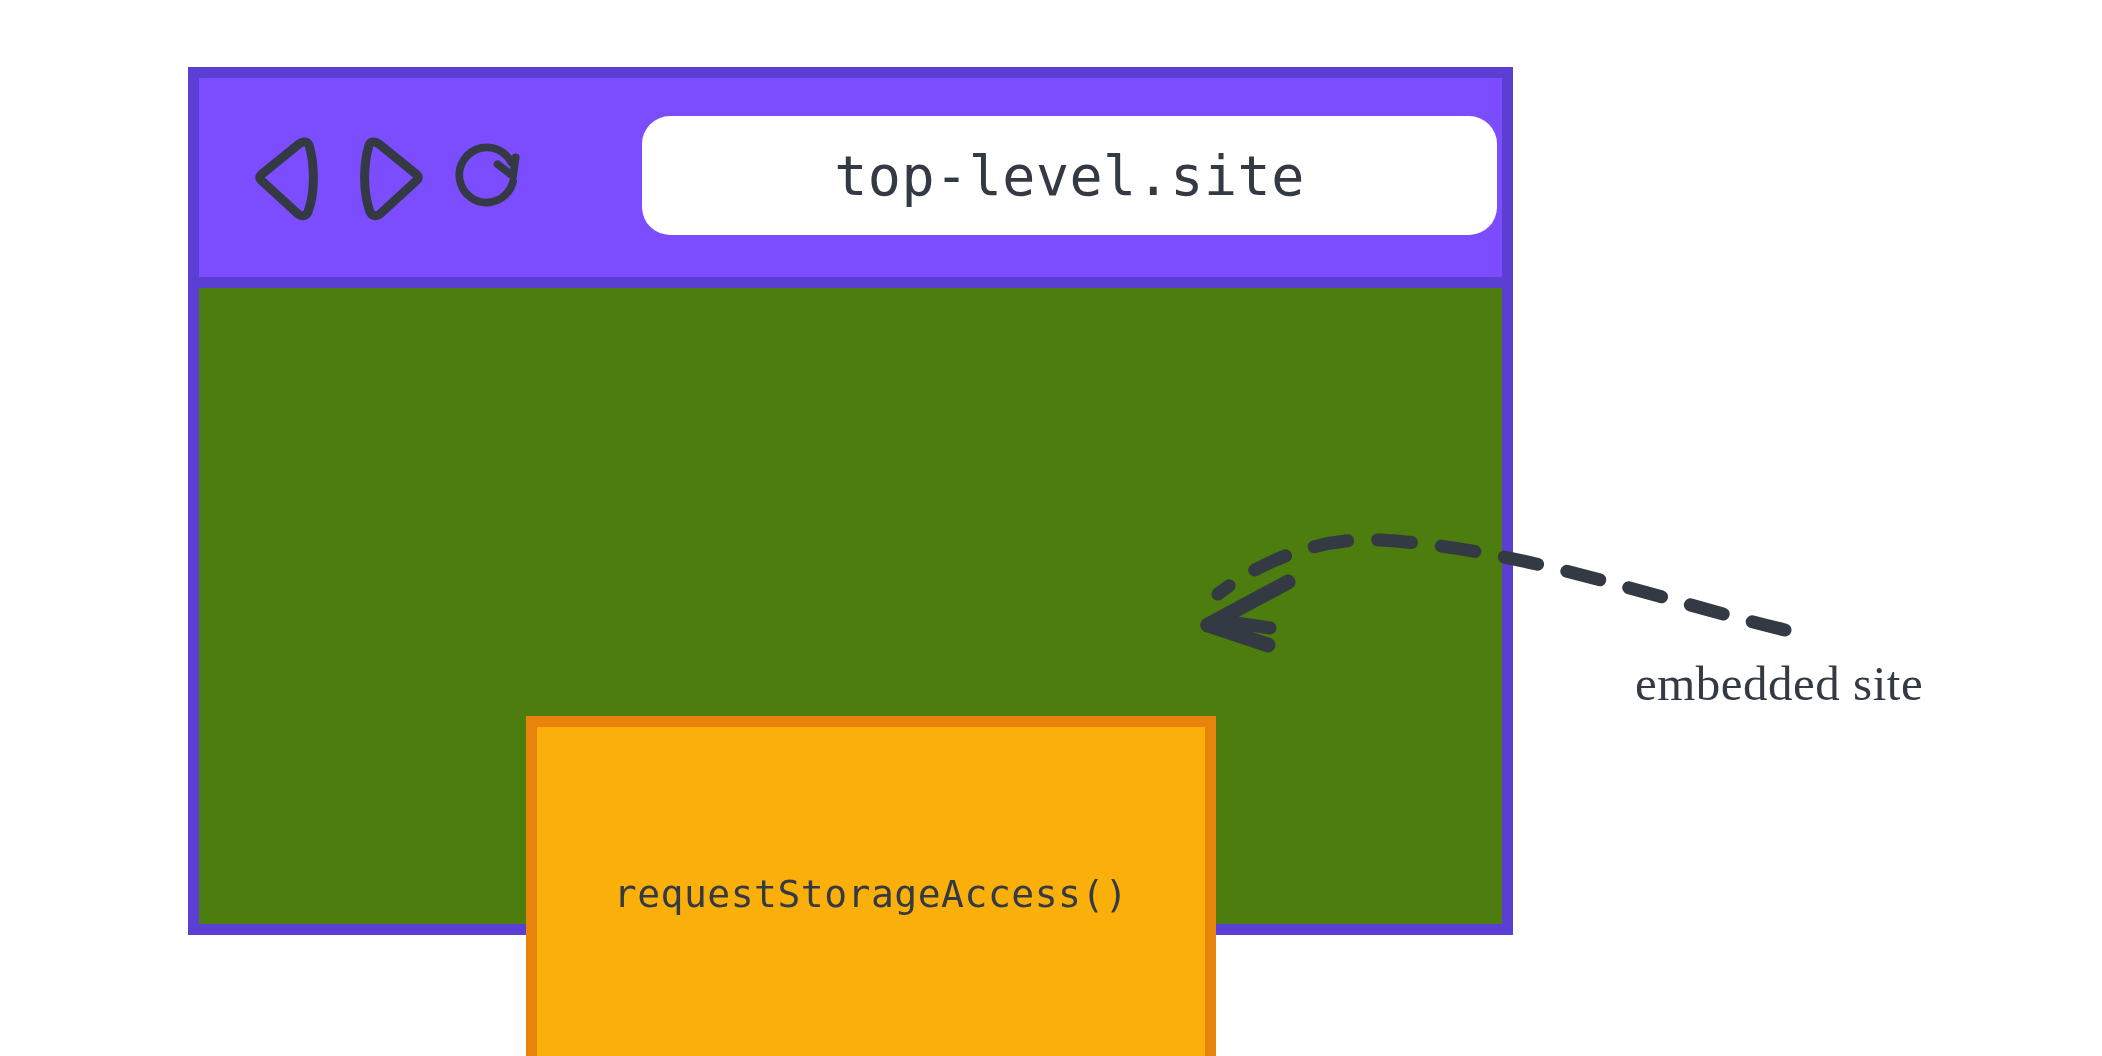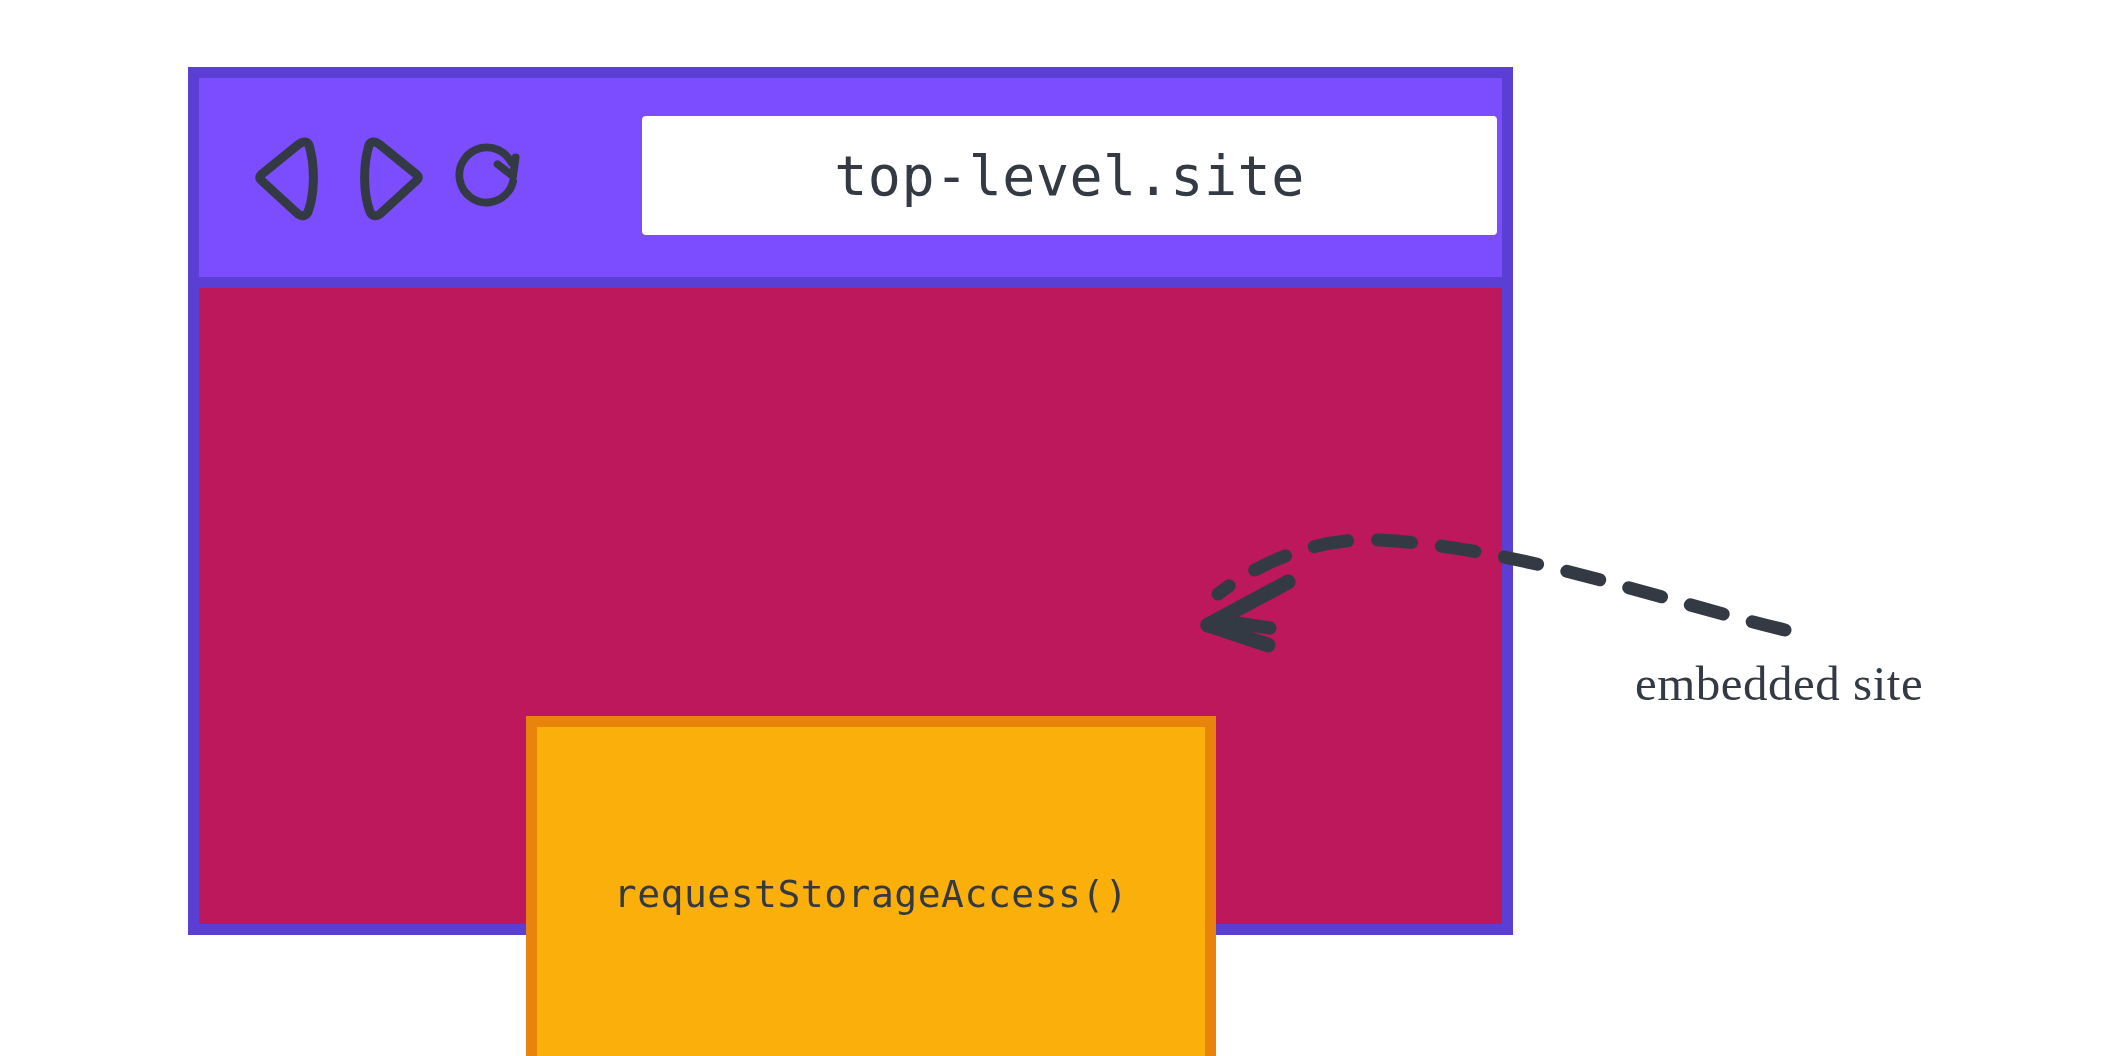--- a/index.html
+++ b/index.html
@@ -62,40 +62,40 @@
     flex: 0 0 auto;
   }
 
   .url-bar {
     position: absolute;
     left: 443px;
     top: 38px;
     width: 855px;
     height: 119px;
     background: #ffffff;
-    border-radius: 4px;
+    border-radius: 28px;
     display: flex;
     align-items: center;
     justify-content: center;
   }
   .url-text {
     color: #343A44;
     font-size: 55px;
     letter-spacing: 0.5px;
     white-space: nowrap;
     font-family: "DejaVu Sans Mono", "Liberation Mono", monospace;
   }
 
   .viewport {
     position: absolute;
     left: 0;
     top: 210px;
     right: 0;
     bottom: 0;
-    background: #be185d;
+    background: #4d7c0f;
   }
 
   
   .embedded-frame {
     position: absolute;
     left: 327px;
     top: 428px;
     width: 690px;
     height: 355px;
     box-sizing: border-box;

